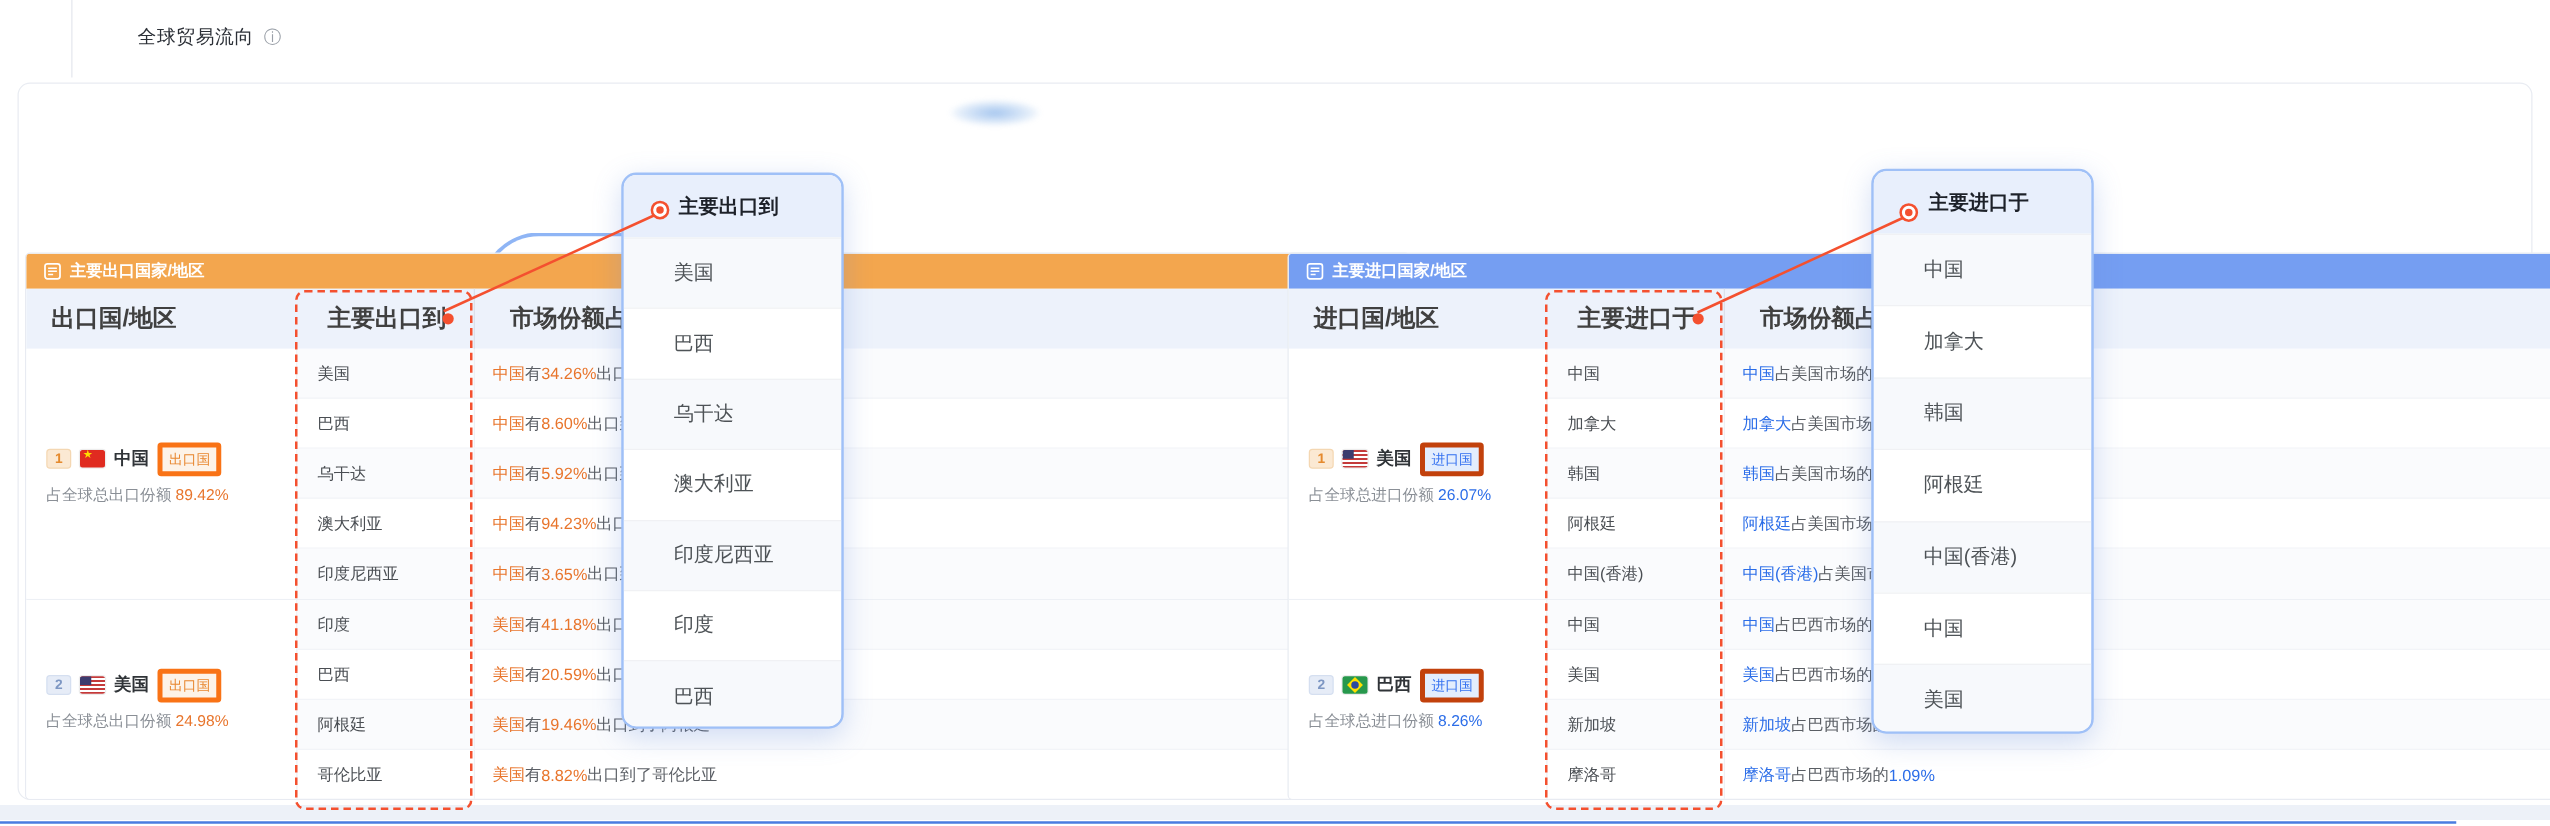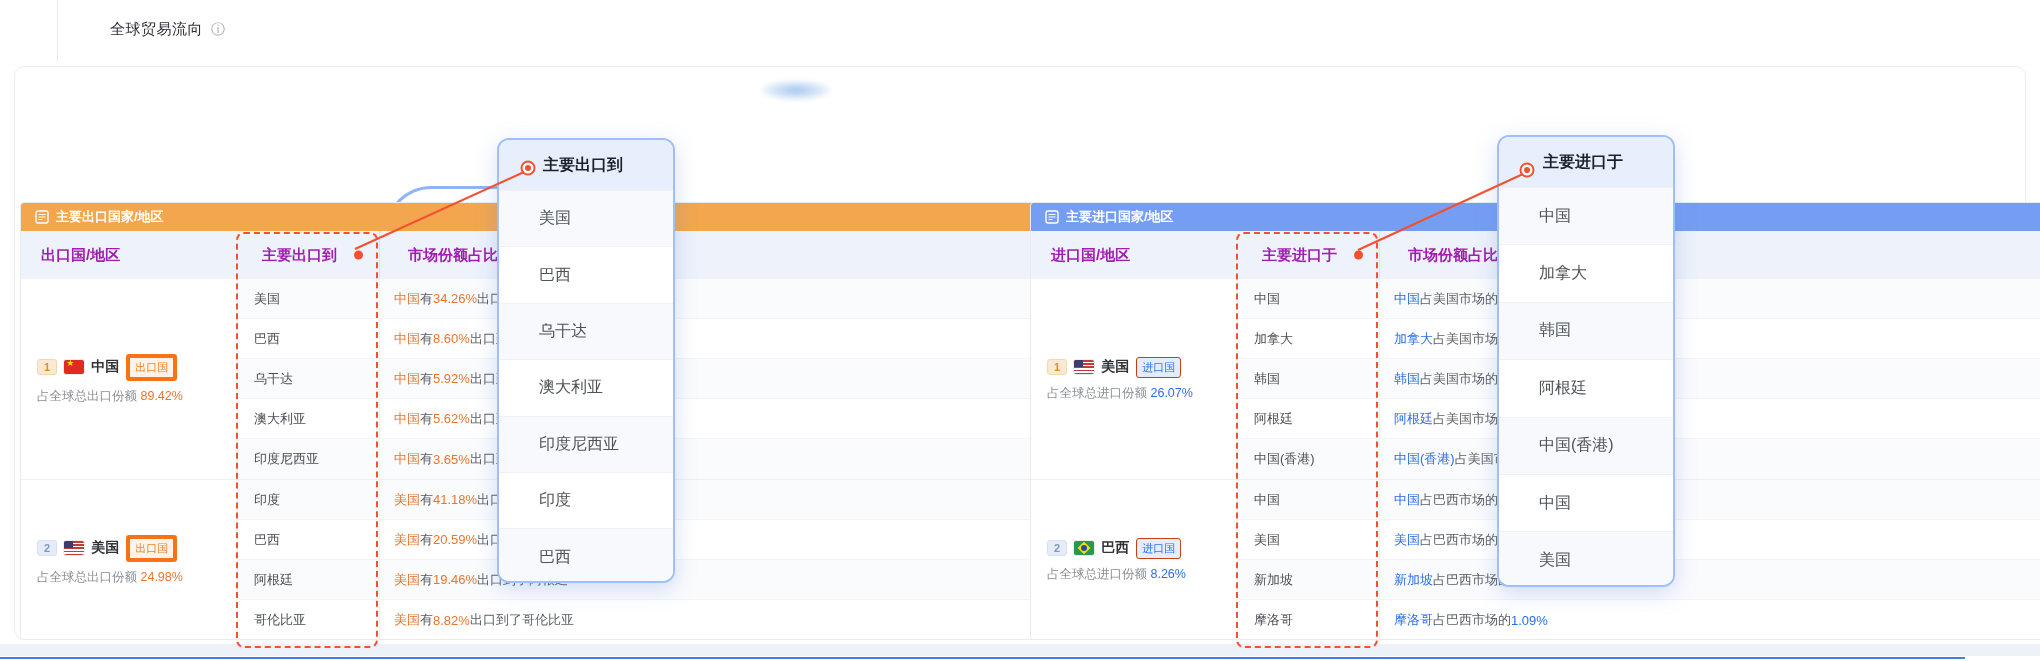--- a/index.html
+++ b/index.html
@@ -39,38 +39,38 @@
 
   
   .trade-table { top:202px; width:1108px; height:438px; z-index:5; background:#fff;
                  border:1px solid #e8ebf2; border-radius:4px; overflow:hidden; }
   .t-export { left:20px; --c1:217px; --c2:141px; }
   .t-import { left:1030px; --c1:207px; --c2:141px; }
   .tbl-title { height:28px; display:flex; align-items:center; gap:7px; padding-left:14px;
                color:#fff; font-size:13px; font-weight:bold; }
   .t-export .tbl-title { background:#f3a64e; }
   .t-import .tbl-title { background:#759ef2; }
-  .tbl-cols { height:48px; display:flex; background:#edf2fb; font-size:15px; font-weight:bold; color:#a21caf; }
+  .tbl-cols { height:48px; display:flex; background:#edf2fb; font-size:19px; font-weight:bold; color:#404040; }
   .hc { display:flex; align-items:center; position:relative; }
   .hc1 { width:var(--c1); padding-left:20px; }
   .hc2 { width:var(--c2); padding-left:24px; }
   .hc3 { flex:1; padding-left:28px; border-left:1px solid #dce1ea; }
   .tbl-body { height:362px; }
   .tbl-group { display:flex; border-bottom:1px solid #edf0f5; }
   .tbl-group:last-child { border-bottom:none; }
   .gcell { width:var(--c1); display:flex; flex-direction:column; justify-content:center;
            padding-left:16px; gap:7px; border-right:1px solid #eef0f4; background:#fff; }
   .gline { display:flex; align-items:center; }
   .rank { font-size:11px; font-weight:bold; padding:1px 6px; border-radius:3px; }
   .rank-1 { background:#fbe9d3; color:#e58a2e; border:1px solid #f4d7b2; }
   .rank-2 { background:#e6ecf7; color:#7e97c3; border:1px solid #d5dff0; }
   .cname { font-size:14px; font-weight:bold; color:#303438; }
   .tag { font-size:11px; padding:2px 5px; border-radius:3px; margin-left:7px; }
   .t-export .tag { color:#e8872f; background:#fdf3e8; border:4px solid #f97316; }
-  .t-import .tag { color:#3370f0; background:#e3edfd; border:1px solid #c2410c; }
+  .t-import .tag { color:#3370f0; background:#e3edfd; border:4px solid #c2410c; }
   .gsub { font-size:12.5px; color:#8a8f96; }
   .grows { flex:1; display:flex; flex-direction:column; }
   .prow { height:40px; display:flex; border-bottom:1px solid #f2f4f8; }
   .prow:nth-child(odd) { background:#fafbfd; }
   .prow:last-child { border-bottom:none; }
   .pc2 { width:var(--c2); display:flex; align-items:center; padding-left:16px;
          font-size:13px; color:#4a4e53; }
   .pc3 { flex:1; display:flex; align-items:center; padding-left:14px; font-size:13px;
          color:#5a5e64; white-space:nowrap; overflow:hidden; border-left:1px solid #eef1f5; }
   .t-export .hl, .t-export .gsub .hl { color:#e8752c; }
@@ -185,21 +185,21 @@
               <span>有 </span>
               <span class="hl">5.92%</span>
               <span> 出口到了乌干达</span>
             </div>
           </div>
           <div class="prow">
             <div class="pc2">澳大利亚</div>
             <div class="pc3">
               <span class="hl">中国</span>
               <span>有 </span>
-              <span class="hl">5.62%</span>
+              <span class="hl">94.23%</span>
               <span> 出口到了澳大利亚</span>
             </div>
           </div>
           <div class="prow">
             <div class="pc2">印度尼西亚</div>
             <div class="pc3">
               <span class="hl">中国</span>
               <span>有 </span>
               <span class="hl">3.65%</span>
               <span> 出口到了印度尼西亚</span>

